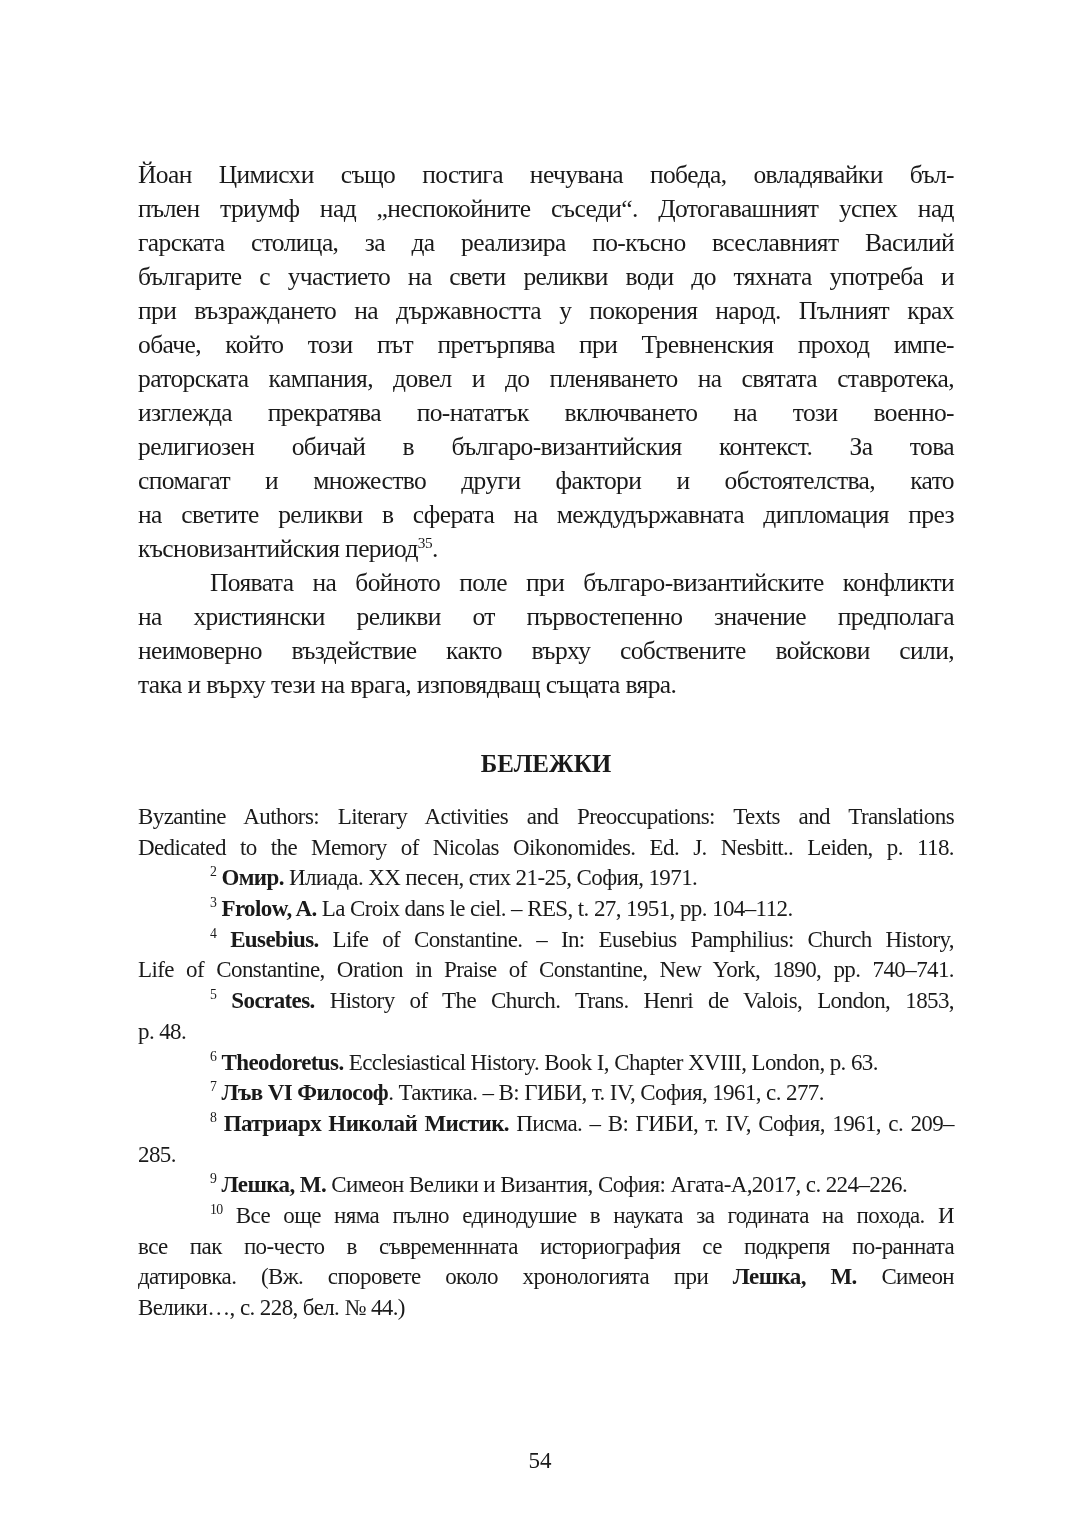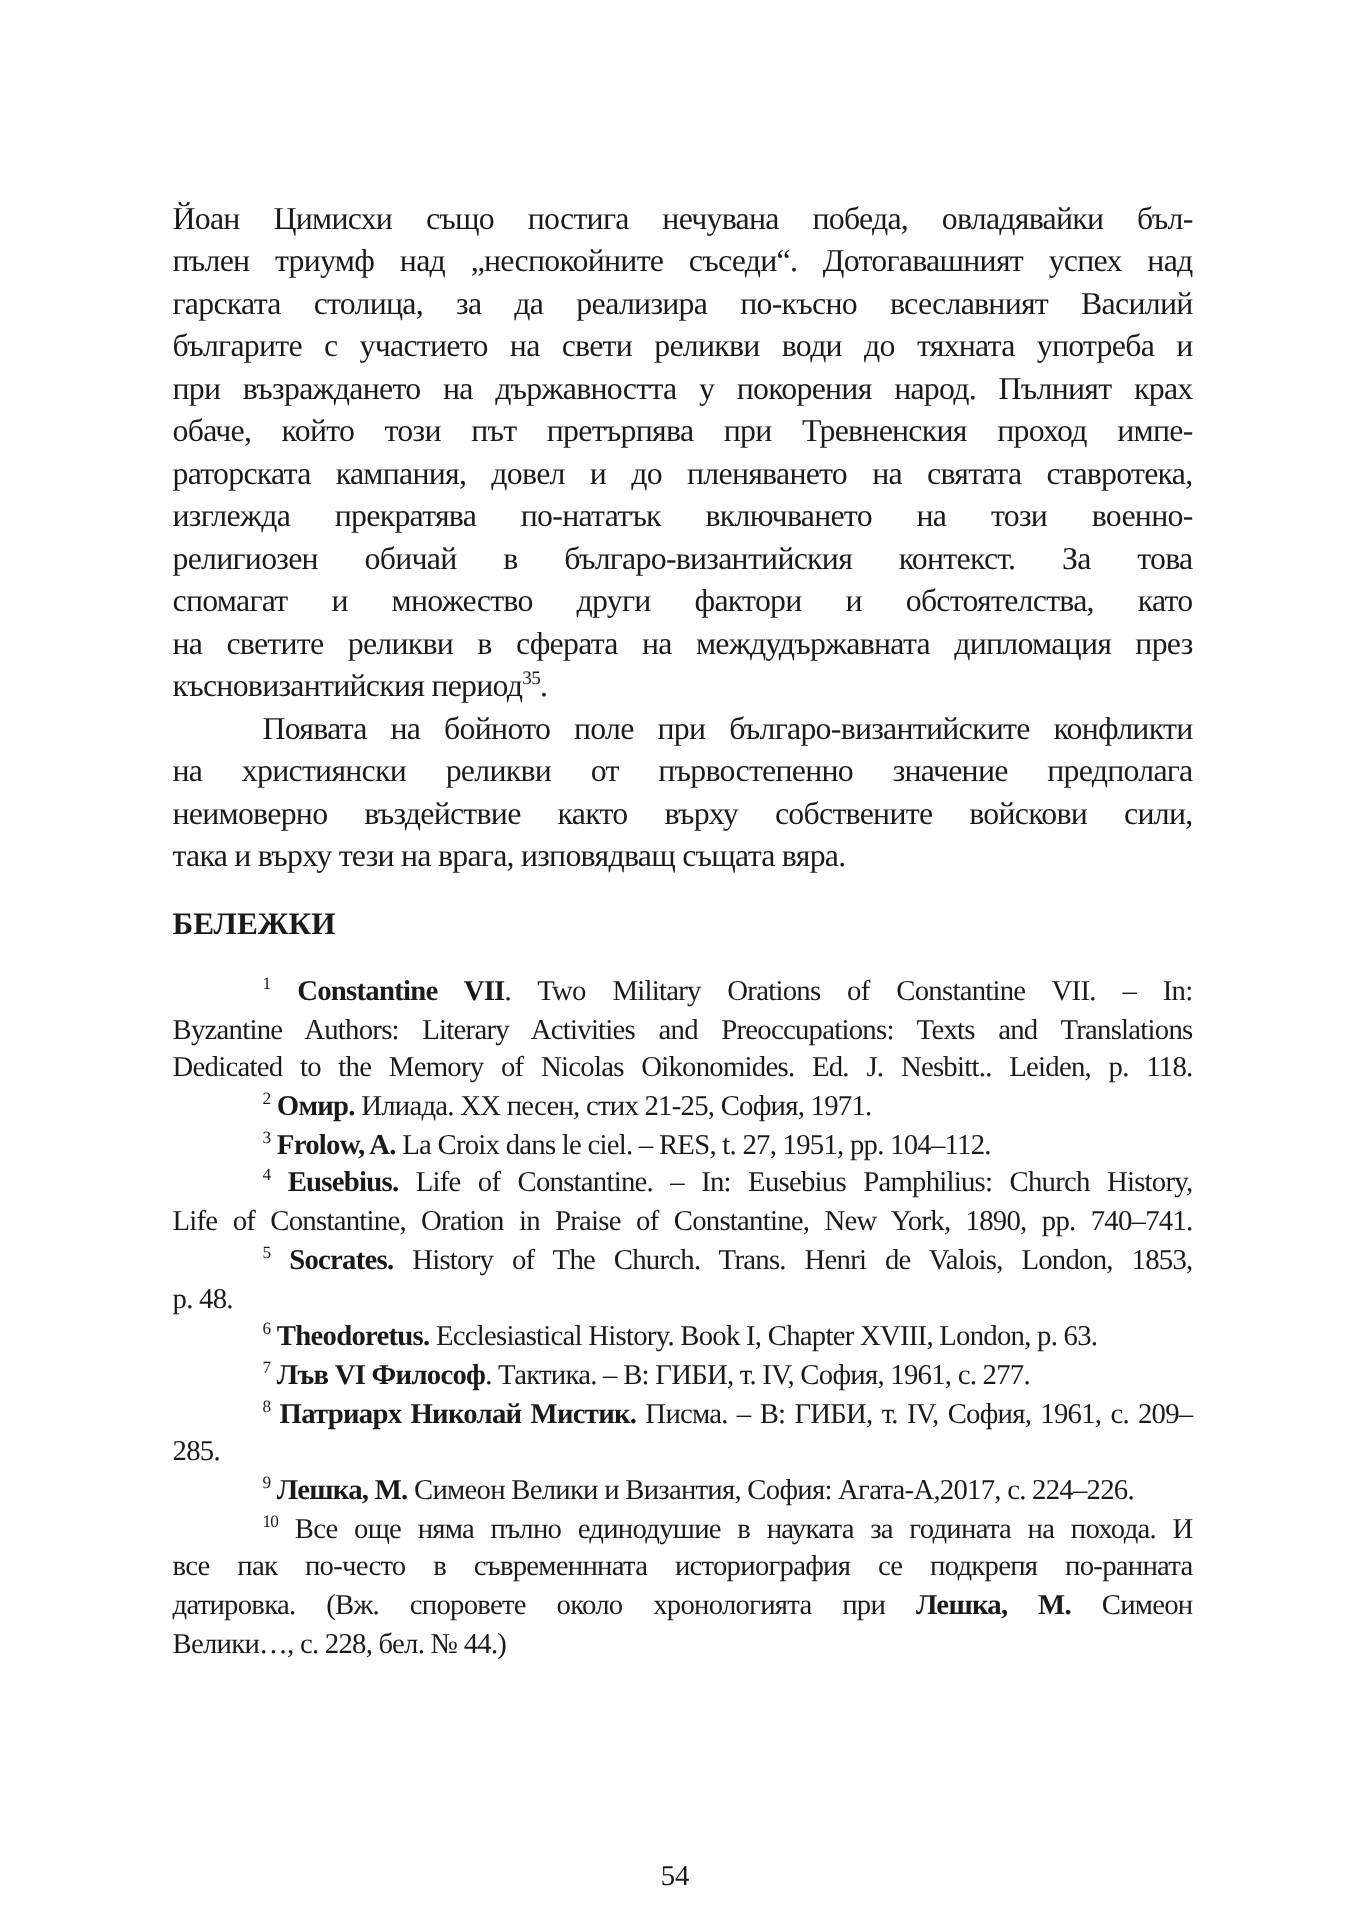--- a/index.html
+++ b/index.html
@@ -8,29 +8,29 @@
       position: absolute; left: 138px; top: 158px; width: 816px;
       font-family: "Liberation Serif", "DejaVu Serif", serif;
       color: #1a1a1a;
     }
     .body-text { font-size: 25.5px; line-height: 34px; letter-spacing: -0.6px; }
     .line { display: block; text-align: justify; text-align-last: justify; white-space: nowrap; height: 34px; }
     .line.last { text-align-last: left; }
     .indent { padding-left: 72px; }
     sup { font-size: 60%; line-height: 0; vertical-align: super; }
     .heading {
-      margin-top: 18px; font-weight: bold;
+      margin-top: 42px; text-align: center; font-weight: bold;
       font-size: 25px; height: 40px; line-height: 40px; letter-spacing: 0px;
     }
     .notes { margin-top: 18px; font-size: 23px; line-height: 30.7px; letter-spacing: -0.6px; }
     .notes .line { height: 30.7px; }
     .notes .ni { padding-left: 72px; }
     b { font-weight: bold; }
     .page-number {
-      position: absolute; left: 0; width: 1080px; top: 1488px; text-align: center;
+      position: absolute; left: 0; width: 1080px; top: 1448px; text-align: center;
       font-family: "Liberation Serif", "DejaVu Serif", serif; font-size: 23px; color: #1a1a1a;
     }
   </style>
 </head>
 <body>
 
 <div class="page">
   <div class="body-text">
     <div>
       <span class="line">Йоан Цимисхи също постига нечувана победа, овладявайки бъл-</span>
@@ -51,21 +51,20 @@
       <span class="line">на християнски реликви от първостепенно значение предполага</span>
       <span class="line">неимоверно въздействие както върху собствените войскови сили,</span>
       <span class="line last">така и върху тези на врага, изповядващ същата вяра.</span>
     </div>
   </div>
 
   <div class="heading">БЕЛЕЖКИ</div>
 
   <div class="notes">
     <div>
-      <span class="line ni"><sup>1</sup> <b>Constantine VII</b><span>. Two Military Orations of Constantine VII. – In:</span></span>
       <span class="line">Byzantine Authors: Literary Activities and Preoccupations: Texts and Translations</span>
       <span class="line">Dedicated to the Memory of Nicolas Oikonomides. Ed. J. Nesbitt.. Leiden, p. 118.</span>
     </div>
     <div>
       <span class="line ni last"><sup>2</sup> <b>Омир.</b><span> Илиада. XX песен, стих 21-25, София, 1971.</span></span>
     </div>
     <div>
       <span class="line ni last"><sup>3</sup> <b>Frolow, A.</b><span> La Croix dans le ciel. – RES, t. 27, 1951, pp. 104–112.</span></span>
     </div>
     <div>

